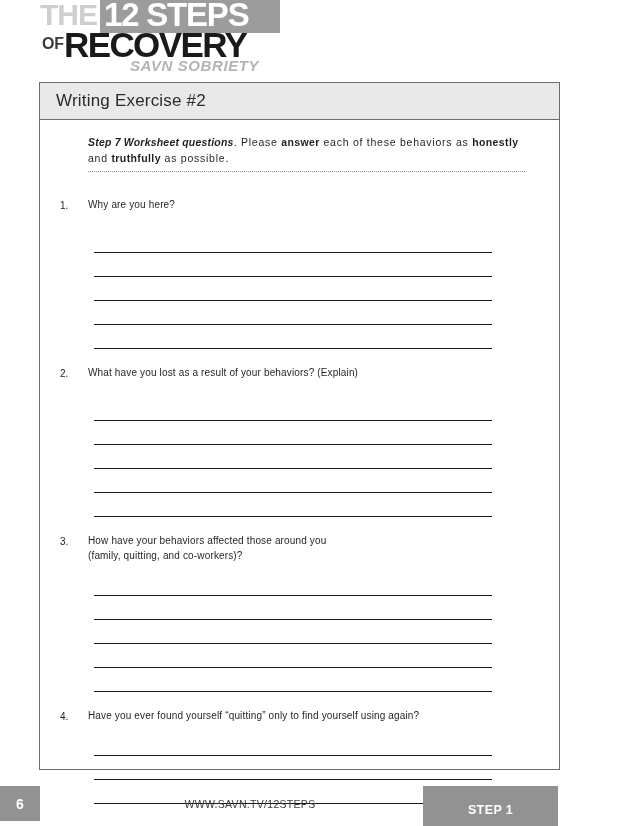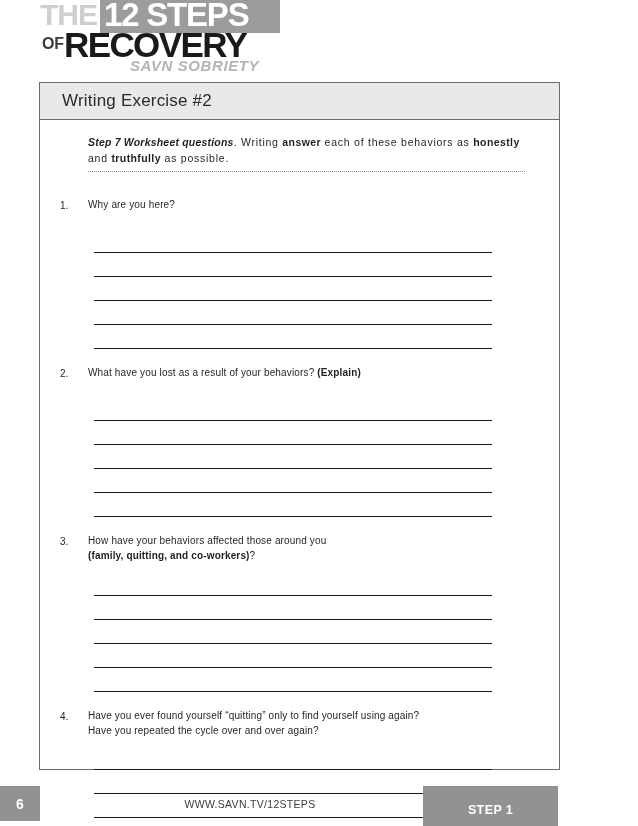--- a/index.html
+++ b/index.html
@@ -95,21 +95,21 @@
     border: 1.5px solid #6d6d6d;
     box-sizing: border-box;
     background: #ffffff;
   }
   .sheet-header {
     height: 37px;
     background: #e9e9e9;
     border-bottom: 1.5px solid #6d6d6d;
     display: flex;
     align-items: center;
-    padding-left: 22px;
+    padding-left: 16px;
     box-sizing: border-box;
   }
   .sheet-title {
     font-size: 17px;
     color: #2b2b2b;
     letter-spacing: 0.2px;
   }
 
   .instructions {
     padding: 14px 34px 9px 48px;
@@ -159,21 +159,21 @@
     color: #231f20;
     padding-top: 1px;
   }
   .q-text {
     font-size: 10px;
     line-height: 15px;
     color: #231f20;
     letter-spacing: 0.15px;
   }
   .q-text .b {
-    font-weight: bold;
+    font-weight: normal;
   }
   .lines {
     padding-left: 54px;
     padding-right: 33px;
   }
   .wline {
     border-bottom: 1.1px solid #1a1a1a;
     height: 23px;
   }
 
@@ -241,21 +241,21 @@
 </div>
 
 <div class="sheet">
 
   <div class="sheet-header">
     <div class="sheet-title">Writing Exercise #2</div>
   </div>
 
   <div class="instructions">
     <p>
-      <span class="bi">Step 7 Worksheet questions</span><span>. Writing </span><span class="b">answer</span><span> each of these behaviors as </span><span class="b">honestly</span><span> and </span><span class="b">truthfully</span><span> as possible.</span>
+      <span class="bi">Step 7 Worksheet questions</span><span>. Please </span><span class="b">answer</span><span> each of these behaviors as </span><span class="b">honestly</span><span> and </span><span class="b">truthfully</span><span> as possible.</span>
     </p>
     <div class="dotted-sep"></div>
   </div>
 
   <div class="questions">
       <div class="q-block" style="padding-top: 16px;">
         <div class="q-head">
           <div class="q-num">1.</div>
           <div class="q-text">
             <div><span>Why are you here?</span></div>
@@ -298,21 +298,20 @@
           <div class="wline"></div>
           <div class="wline"></div>
           <div class="wline"></div>
         </div>
       </div>
       <div class="q-block" style="padding-top: 16px;">
         <div class="q-head">
           <div class="q-num">4.</div>
           <div class="q-text">
             <div><span>Have you ever found yourself “quitting” only to find yourself using again?</span></div>
-            <div><span>Have you repeated the cycle over and over again?</span></div>
           </div>
         </div>
         <div class="lines" style="padding-top: 8px;">
           <div class="wline"></div>
           <div class="wline"></div>
           <div class="wline"></div>
         </div>
       </div>
     </div>
 </div>

